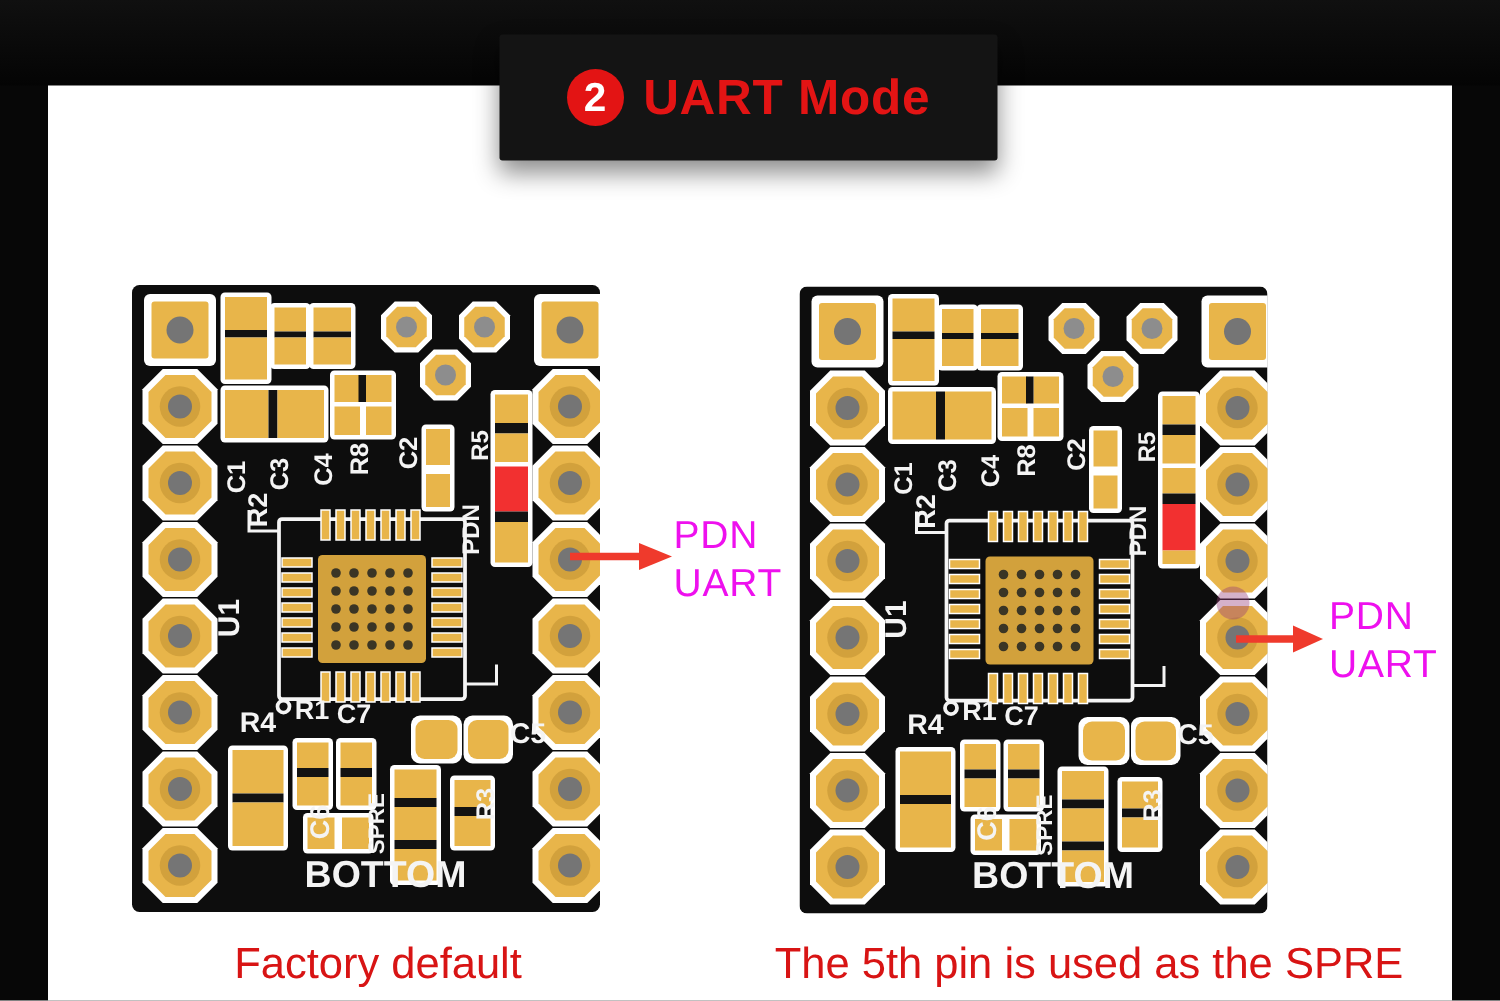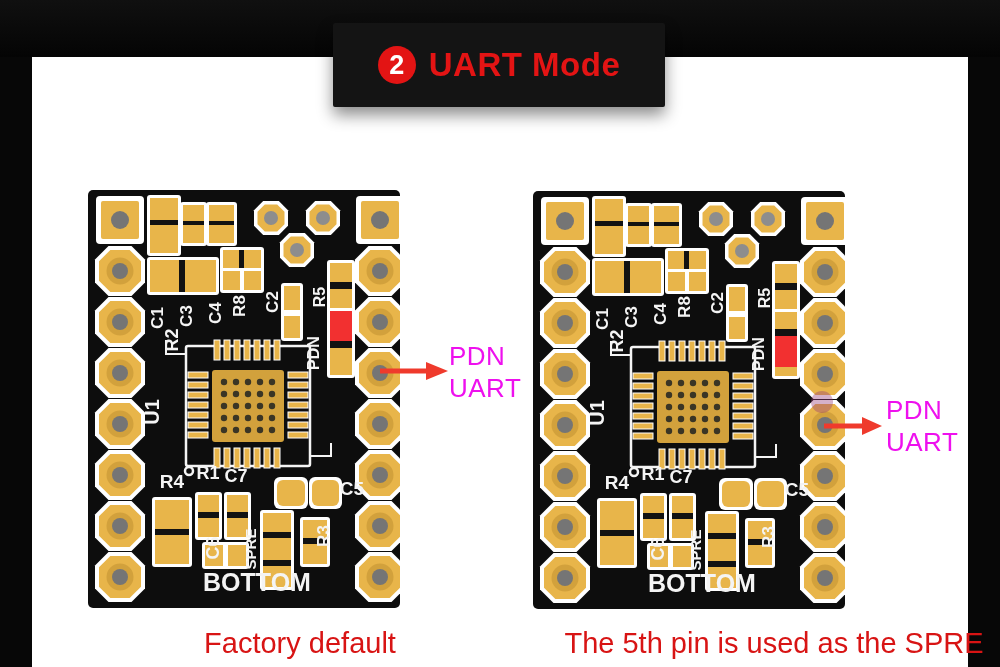--- a/index.html
+++ b/index.html
@@ -39,21 +39,21 @@
     position:absolute;color:var(--magenta,#ee10ee);
     font-size:26px;line-height:32px;letter-spacing:.5px;
   }
   .anno-left{left:449px;top:340px;}
   .anno-right{left:886px;top:394px;}
   .arrow-svg{position:absolute;}
   .arrow-left{left:376px;top:360px;}
   .arrow-right{left:820px;top:415px;}
   .caption{
     position:absolute;top:627px;transform:translateX(-50%);
-    color:var(--caption,#d81414);font-size:29px;white-space:nowrap;margin-left:48px;
+    color:var(--caption,#d81414);font-size:29px;white-space:nowrap;
   }
   .caption-left{left:252px;}
   .caption-right{left:726px;}
 </style>
 </head>
 <body style="--page: #070707; --panel: #ffffff; --banner: #141414; --accent: #e31414; --caption: #d81414; --magenta: #ee10ee; --arrow: #ef3a2c;">
 
 <div class="top-bar"></div>
 <div class="panel"></div>
 

